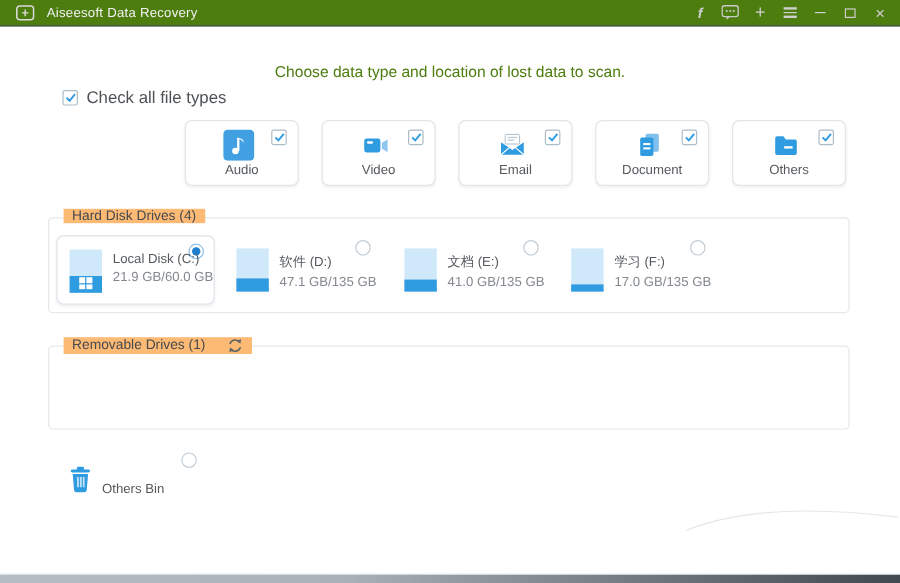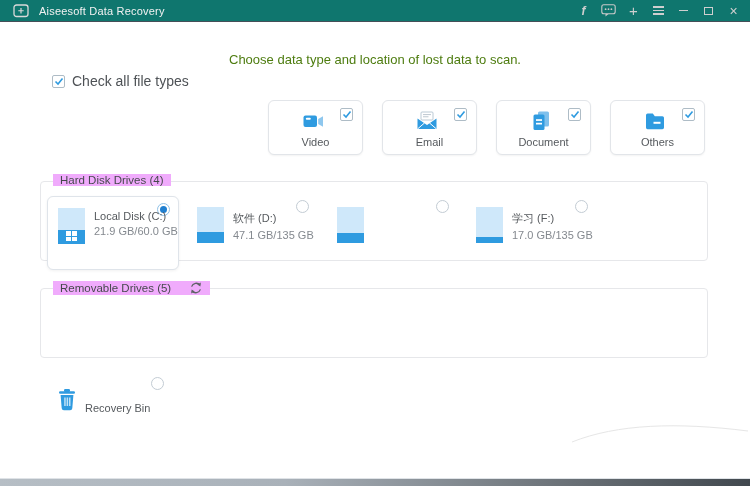--- a/index.html
+++ b/index.html
@@ -1,20 +1,20 @@
 <!DOCTYPE html>
 <html><head>
 <meta charset="utf-8">
 <style>
   * { margin:0; padding:0; box-sizing:border-box; }
   body { font-family:"Liberation Sans", sans-serif; background:#888; }
   .window { position:relative; width:750px; height:486px; background:#ffffff; overflow:hidden; }
 
   
-  .titlebar { position:absolute; top:0; left:0; right:0; height:22px; background:#0f766e;
+  .titlebar { position:absolute; top:0; left:0; right:0; height:22px; background:#4d7c0f;
               border-bottom:1px solid #454f58; display:flex; align-items:center; }
   .app-icon { margin-left:13px; display:flex; align-items:center; }
   .tb-title { margin-left:10px; font-size:11px; color:#f2f2f2; letter-spacing:0.2px; }
   .tb-right { margin-left:auto; display:flex; align-items:center; height:100%; padding-right:4px; }
   .tb-btn { width:25px; height:22px; display:flex; align-items:center; justify-content:center;
             color:#cfcfcf; font-size:12px; cursor:default; }
   .fb-glyph { font-size:12px; font-style:italic; font-weight:bold; }
   .plus-glyph { font-size:15px; font-weight:400; }
   .menu-lines { display:flex; flex-direction:column; gap:2px; }
   .menu-lines i { display:block; width:11px; height:1.5px; background:#cfcfcf; }
@@ -36,36 +36,36 @@
              border:1px solid #e2e5e9; border-radius:6px; box-shadow:0 1px 2px rgba(0,0,0,.05); }
   .ft-icon { position:absolute; left:31px; top:7px; width:26px; height:26px; }
   .ft-card .cbx { position:absolute; right:9px; top:7px; }
   .ft-label { position:absolute; bottom:6px; left:0; width:100%; text-align:center;
               font-size:11px; color:#55595d; }
 
   
   .fs { position:absolute; left:40px; width:668px; border:1px solid #e6e7ea; border-radius:4px; background:#fff; }
   .fs-hdd { top:181px; height:80px; }
   .fs-rem { top:288px; height:70px; }
-  .fs-legend { position:absolute; top:-8px; left:12px; background:#f0abfc; padding:0 7px;
+  .fs-legend { position:absolute; top:-8px; left:12px; background:#fdba74; padding:0 7px;
                font-size:11.5px; color:#46494d; display:flex; align-items:center; gap:18px; }
 
   
   .disk { position:relative; width:27px; height:36px; background:#cfe8fa; flex:none; }
   .disk-bar { position:absolute; bottom:0; left:0; right:0; background:#2f9be0; }
   .win-logo { position:absolute; bottom:3px; left:8px; width:11px; height:10px;
               display:grid; grid-template-columns:1fr 1fr; grid-template-rows:1fr 1fr; gap:1px; }
   .win-logo i { background:#fff; display:block; }
 
   .radio { width:13px; height:13px; border:1px solid #c3ccd4; border-radius:50%; background:#fff;
            display:inline-flex; align-items:center; justify-content:center; flex:none; }
   .radio.checked { border-color:#8fc2e8; }
   .radio.checked::after { content:""; width:7px; height:7px; border-radius:50%; background:#1f7fd0; }
 
-  .drive-card { position:absolute; left:6px; top:14px; width:132px; height:74px; background:#fff;
+  .drive-card { position:absolute; left:6px; top:14px; width:132px; height:58px; background:#fff;
                 border:1px solid #dfe4ea; border-radius:6px; box-shadow:0 1px 3px rgba(0,0,0,.06); }
   .drive-card .radio { position:absolute; right:8px; top:6px; }
   .drive-card .disk { position:absolute; left:10px; top:11px; }
   .drive-card .drive-text { position:absolute; left:46px; top:13px; }
 
   .drive-plain { position:absolute; top:25px; width:112px; height:44px; }
   .drive-plain .disk { position:absolute; left:0; top:0; }
   .drive-plain .drive-text { position:absolute; left:36px; top:4px; }
   .drive-plain .radio { position:absolute; right:0; top:-7px; }
 
@@ -133,20 +133,36 @@
   <div class="check-all">
     <span class="cbx">
       <svg width="10" height="9" viewBox="0 0 10 9">
           <polyline points="1.5,4.5 4,7 8.5,1.5" fill="none" stroke="#2f9be0" stroke-width="1.6"></polyline>
         </svg>
     </span>
     <span>Check all file types</span>
   </div>
 
 
+  <div class="ft-card" style="left:154px">
+    <span class="ft-icon">
+      <svg width="26" height="26" viewBox="0 0 26 26">
+        <rect width="26" height="26" rx="4" fill="#41a0e1"></rect>
+        <circle cx="10.2" cy="17.8" r="2.7" fill="#fff"></circle>
+        <rect x="11.6" y="7.3" width="1.9" height="10.5" fill="#fff"></rect>
+        <path d="M11.6 7.3 q4.6 0.7 5.2 4.4 l0 -2.6 q-1.4 -2.2 -5.2 -2.6 z" fill="#fff"></path>
+      </svg>
+    </span>
+    <span class="cbx">
+      <svg width="10" height="9" viewBox="0 0 10 9">
+          <polyline points="1.5,4.5 4,7 8.5,1.5" fill="none" stroke="#2f9be0" stroke-width="1.6"></polyline>
+        </svg>
+    </span>
+    <span class="ft-label">Audio</span>
+  </div>
 
   <div class="ft-card" style="left:268px">
     <span class="ft-icon">
       <svg width="26" height="26" viewBox="0 0 26 26">
         <rect x="3.5" y="7.5" width="13.5" height="11.5" rx="2" fill="#2f9be0"></rect>
         <rect x="5.8" y="9.8" width="5" height="2" rx="1" fill="#fff"></rect>
         <path d="M18.2 11 L23 8.3 V18.7 L18.2 16 Z" fill="#8ec7ee"></path>
       </svg>
     </span>
     <span class="cbx">
@@ -236,37 +252,41 @@
         <div class="d-name">软件 (D:)</div>
         <div class="d-size">47.1 GB/135 GB</div>
       </div>
     </div>
 
     <div class="drive-plain" style="left:296px">
       <span class="radio"></span>
       <span class="disk">
           <span class="disk-bar bar-e"></span>
         </span>
+      <div class="drive-text">
+        <div class="d-name">文档 (E:)</div>
+        <div class="d-size">41.0 GB/135 GB</div>
+      </div>
     </div>
 
     <div class="drive-plain" style="left:435px">
       <span class="radio"></span>
       <span class="disk">
           <span class="disk-bar bar-f"></span>
         </span>
       <div class="drive-text">
         <div class="d-name">学习 (F:)</div>
         <div class="d-size">17.0 GB/135 GB</div>
       </div>
     </div>
   </div>
 
   <div class="fs fs-rem">
     <div class="fs-legend">
-      <span>Removable Drives (5)</span>
+      <span>Removable Drives (1)</span>
       <span style="display:inline-flex;">
         <svg width="14" height="14" viewBox="0 0 14 14">
           <path d="M2.6 5.6 A4.8 4.8 0 0 1 11 4.2" fill="none" stroke="#5f6367" stroke-width="1.3"></path>
           <path d="M11.9 1.4 L11.4 5.5 L8.2 3.4 Z" fill="#5f6367"></path>
           <path d="M11.4 8.4 A4.8 4.8 0 0 1 3 9.8" fill="none" stroke="#5f6367" stroke-width="1.3"></path>
           <path d="M2.1 12.6 L2.6 8.5 L5.8 10.6 Z" fill="#5f6367"></path>
         </svg>
       </span>
     </div>
   </div>
@@ -276,21 +296,21 @@
     <span class="trash">
       <svg width="22" height="24" viewBox="0 0 22 24">
         <rect x="8" y="1" width="6" height="3" rx="1.2" fill="#2f9be0"></rect>
         <rect x="3" y="3.2" width="16" height="2.6" rx="1.2" fill="#2f9be0"></rect>
         <path d="M4.6 7 h12.8 l-1.1 13.3 a2.2 2.2 0 01-2.2 2 h-6.2 a2.2 2.2 0 01-2.2 -2 Z" fill="#2f9be0"></path>
         <rect x="8.2" y="9.5" width="1.5" height="8.5" fill="#bfe2f7"></rect>
         <rect x="10.6" y="9.5" width="1.5" height="8.5" fill="#bfe2f7"></rect>
         <rect x="13" y="9.5" width="1.5" height="8.5" fill="#bfe2f7"></rect>
       </svg>
     </span>
-    <span class="r-label">Recovery Bin</span>
+    <span class="r-label">Others Bin</span>
   </div>
 
   <svg class="wave" width="178" height="40" viewBox="0 0 178 40">
     <path d="M0 30 C 45 12, 105 10, 176 19" fill="none" stroke="#e6e6e6" stroke-width="1"></path>
   </svg>
 
   <div class="bottom-line"></div>
   <div class="bottom-strip"></div>
 
 </div>

